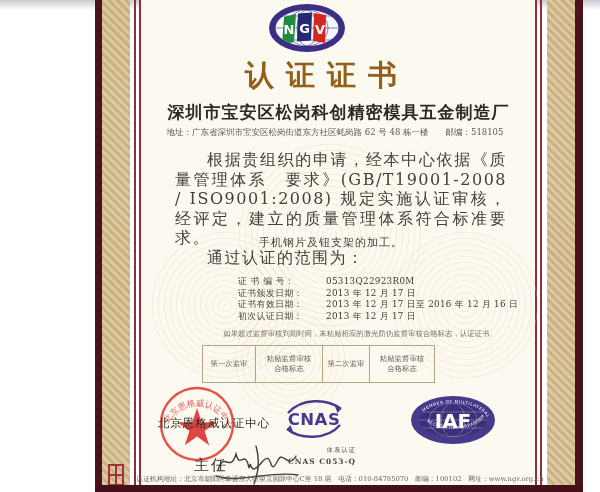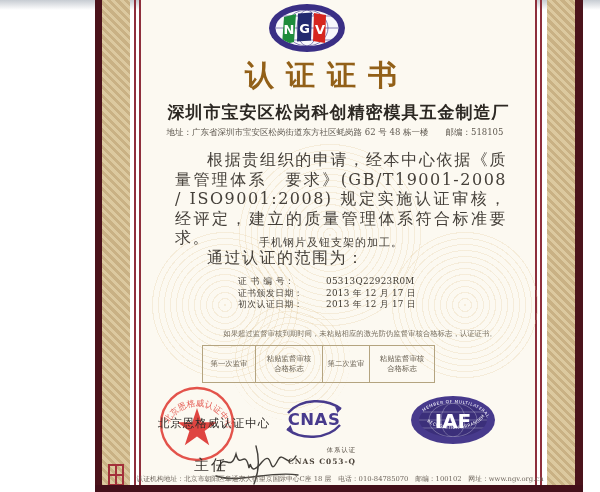--- a/index.html
+++ b/index.html
@@ -126,20 +126,24 @@
 <div class="abs fields">
   <div class="frow">
     <span class="flabel">证 书 编 号：</span>
     <span class="fvalue">05313Q22923R0M</span>
   </div>
   <div class="frow">
     <span class="flabel">证书颁发日期：</span>
     <span class="fvalue">2013 年 12 月 17 日</span>
   </div>
   <div class="frow">
+    <span class="flabel">证书有效日期：</span>
+    <span class="fvalue">2013 年 12 月 17 日至 2016 年 12 月 16 日</span>
+  </div>
+  <div class="frow">
     <span class="flabel">初次认证日期：</span>
     <span class="fvalue">2013 年 12 月 17 日</span>
   </div>
 </div>
 
 <div class="abs notice">如果超过监督审核到期时间，未粘贴相应的激光防伪监督审核合格标志，认证证书。</div>
 
 <table class="audit">
   <tbody>
       <tr>

